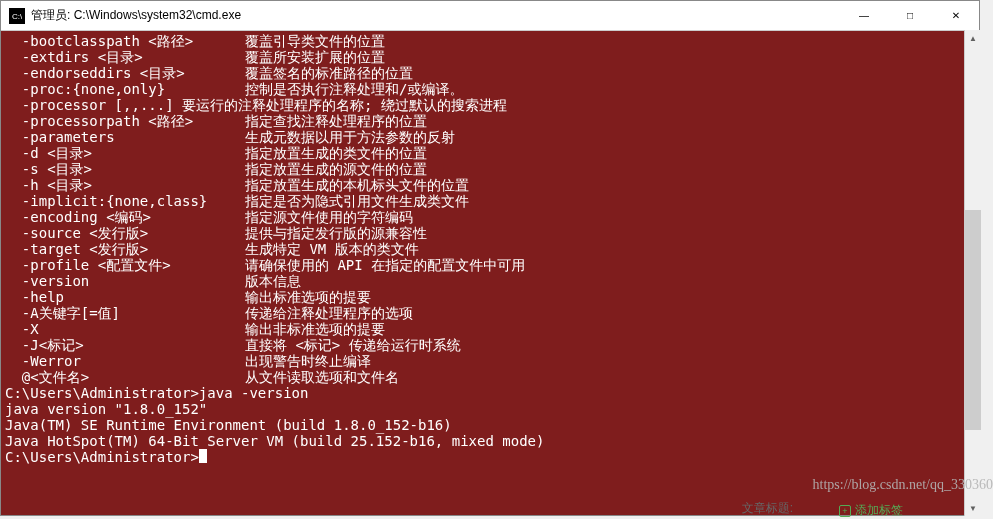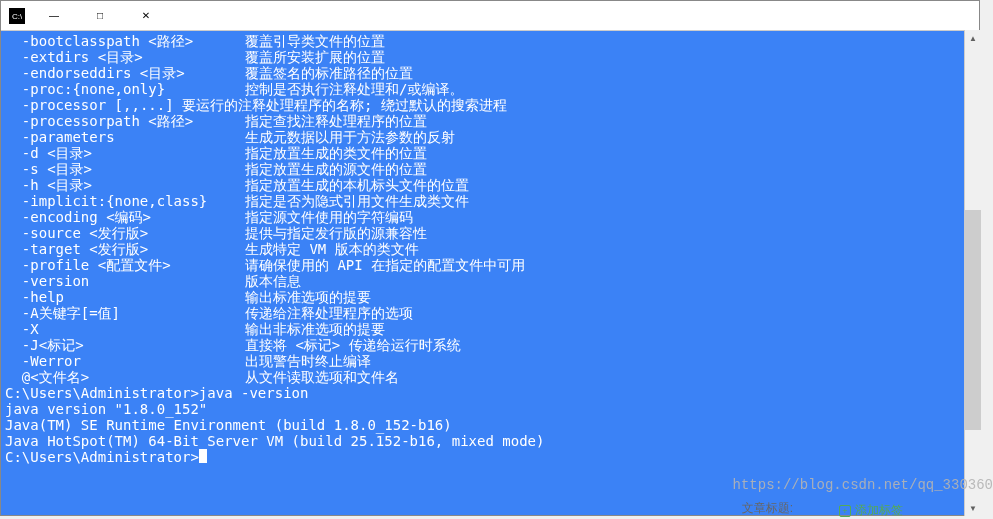--- a/index.html
+++ b/index.html
@@ -4,43 +4,44 @@
   <style>
     * { margin: 0; padding: 0; box-sizing: border-box; }
     body { width: 993px; height: 519px; font-family: "Microsoft YaHei", sans-serif; background: #f0f0f0; overflow: hidden; position: relative; }
     .window { width: 980px; height: 516px; background: #fff; border: 1px solid #888; display: flex; flex-direction: column; }
     .titlebar { height: 30px; background: #fff; display: flex; align-items: center; border-bottom: 1px solid #ccc; }
     .titlebar-icon { width: 16px; height: 16px; margin: 0 6px 0 8px; background: #000; display: flex; align-items: center; justify-content: center; }
     .titlebar-icon svg { width: 10px; height: 10px; }
     .titlebar-title { font-size: 12px; color: #000; flex: 1; }
     .window-controls { display: flex; height: 100%; }
     .win-btn { width: 46px; height: 100%; display: flex; align-items: center; justify-content: center; cursor: pointer; font-size: 10px; }
-    .terminal { flex: 1; background: #3b82f6; color: #fff; font-family: "NSimSun", "SimSun", "Consolas", monospace; font-size: 14px; line-height: 16px; padding: 2px 4px; overflow: hidden; white-space: pre; }
+    .terminal { flex: 1; background: #7f1d1d; color: #fff; font-family: "NSimSun", "SimSun", "Consolas", monospace; font-size: 14px; line-height: 16px; padding: 2px 4px; overflow: hidden; white-space: pre; }
     .terminal-line { display: flex; }
     .opt-col { display: inline-block; min-width: 240px; }
     .cursor { display: inline-block; width: 8px; height: 14px; background: #fff; vertical-align: text-bottom; animation: blink 1s step-end infinite; }
     @keyframes blink { 50% { opacity: 0; } }
     .scrollbar { position: absolute; right: 13px; top: 30px; width: 16px; height: 486px; background: #f0f0f0; border-left: 1px solid #ccc; }
     .scroll-btn { width: 16px; height: 16px; background: #f0f0f0; display: flex; align-items: center; justify-content: center; font-size: 8px; color: #606060; cursor: pointer; }
     .scroll-thumb { width: 16px; background: #cdcdcd; position: absolute; left: 0; }
-    .watermark { position: absolute; right: 0; bottom: 26px; color: rgba(180,180,180,0.9); font-size: 14px; font-family: Liberation Mono, monospace; margin-top: 29px; }
+    .watermark { position: absolute; right: 0; bottom: 26px; color: rgba(180,180,180,0.9); font-size: 14px; font-family: Liberation Serif, serif; margin-top: 29px; }
     .bottom-fragment { position: absolute; bottom: 2px; right: 200px; font-size: 12px; color: #666; }
     .bottom-fragment2 { position: absolute; bottom: 0; right: 90px; font-size: 12px; color: #55aa55; display: flex; align-items: center; gap: 4px; }
     .bottom-fragment2 .icon { width: 12px; height: 12px; border: 1px solid #55aa55; border-radius: 2px; display: inline-flex; align-items: center; justify-content: center; font-size: 9px; }
   </style>
 </head>
 <body>
 
 <div class="window">
   <div class="titlebar">
     <div class="titlebar-icon">
       <svg viewBox="0 0 10 10">
           <text x="0" y="8" font-size="8" fill="#fff">C:\</text>
         </svg>
     </div>
+    <div class="titlebar-title">管理员: C:\Windows\system32\cmd.exe</div>
     <div class="window-controls">
       <div class="win-btn">—</div>
       <div class="win-btn">□</div>
       <div class="win-btn close">✕</div>
     </div>
   </div>
   <div class="terminal" id="terminal"><div class="terminal-line"><span class="opt-col">  -bootclasspath &lt;路径&gt;</span>覆盖引导类文件的位置</div><div class="terminal-line"><span class="opt-col">  -extdirs &lt;目录&gt;</span>覆盖所安装扩展的位置</div><div class="terminal-line"><span class="opt-col">  -endorseddirs &lt;目录&gt;</span>覆盖签名的标准路径的位置</div><div class="terminal-line"><span class="opt-col">  -proc:{none,only}</span>控制是否执行注释处理和/或编译。</div><div class="terminal-line">  -processor <class1>[,<class2>,<class3>...] 要运行的注释处理程序的名称; 绕过默认的搜索进程</class3></class2></class1></div><div class="terminal-line"><span class="opt-col">  -processorpath &lt;路径&gt;</span>指定查找注释处理程序的位置</div><div class="terminal-line"><span class="opt-col">  -parameters</span>生成元数据以用于方法参数的反射</div><div class="terminal-line"><span class="opt-col">  -d &lt;目录&gt;</span>指定放置生成的类文件的位置</div><div class="terminal-line"><span class="opt-col">  -s &lt;目录&gt;</span>指定放置生成的源文件的位置</div><div class="terminal-line"><span class="opt-col">  -h &lt;目录&gt;</span>指定放置生成的本机标头文件的位置</div><div class="terminal-line"><span class="opt-col">  -implicit:{none,class}</span>指定是否为隐式引用文件生成类文件</div><div class="terminal-line"><span class="opt-col">  -encoding &lt;编码&gt;</span>指定源文件使用的字符编码</div><div class="terminal-line"><span class="opt-col">  -source &lt;发行版&gt;</span>提供与指定发行版的源兼容性</div><div class="terminal-line"><span class="opt-col">  -target &lt;发行版&gt;</span>生成特定 VM 版本的类文件</div><div class="terminal-line"><span class="opt-col">  -profile &lt;配置文件&gt;</span>请确保使用的 API 在指定的配置文件中可用</div><div class="terminal-line"><span class="opt-col">  -version</span>版本信息</div><div class="terminal-line"><span class="opt-col">  -help</span>输出标准选项的提要</div><div class="terminal-line"><span class="opt-col">  -A关键字[=值]</span>传递给注释处理程序的选项</div><div class="terminal-line"><span class="opt-col">  -X</span>输出非标准选项的提要</div><div class="terminal-line"><span class="opt-col">  -J&lt;标记&gt;</span>直接将 &lt;标记&gt; 传递给运行时系统</div><div class="terminal-line"><span class="opt-col">  -Werror</span>出现警告时终止编译</div><div class="terminal-line"><span class="opt-col">  @&lt;文件名&gt;</span>从文件读取选项和文件名</div><div class="terminal-line"></div><div class="terminal-line"></div><div class="terminal-line">C:\Users\Administrator&gt;java -version</div><div class="terminal-line">java version "1.8.0_152"</div><div class="terminal-line">Java(TM) SE Runtime Environment (build 1.8.0_152-b16)</div><div class="terminal-line">Java HotSpot(TM) 64-Bit Server VM (build 25.152-b16, mixed mode)</div><div class="terminal-line"></div><div class="terminal-line">C:\Users\Administrator&gt;<span class="cursor"></span></div></div>
 </div>
 
 <div class="scrollbar">

